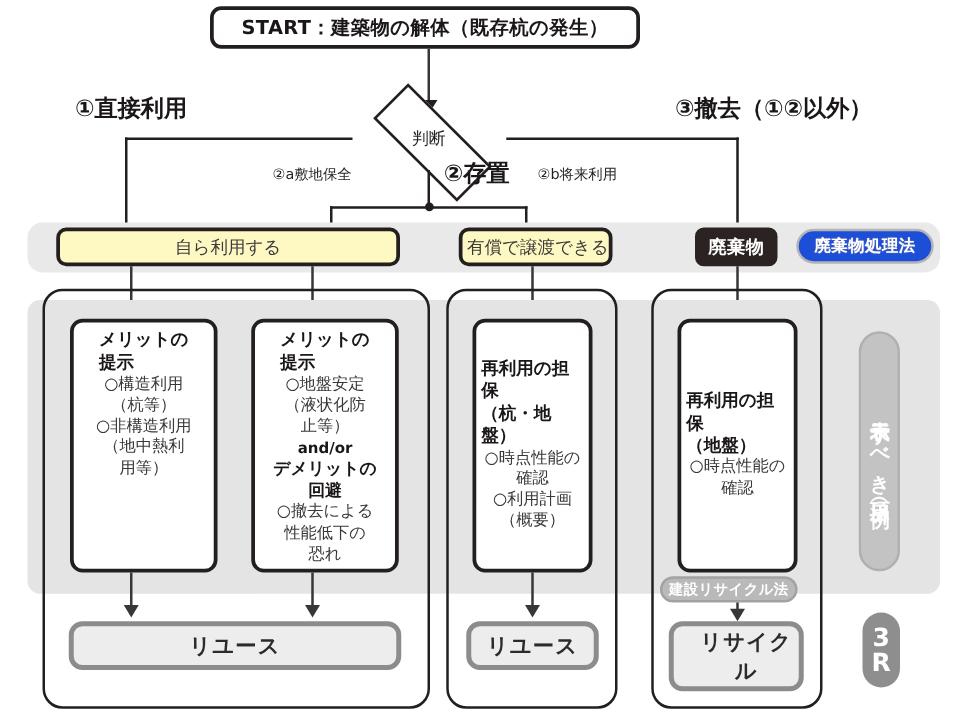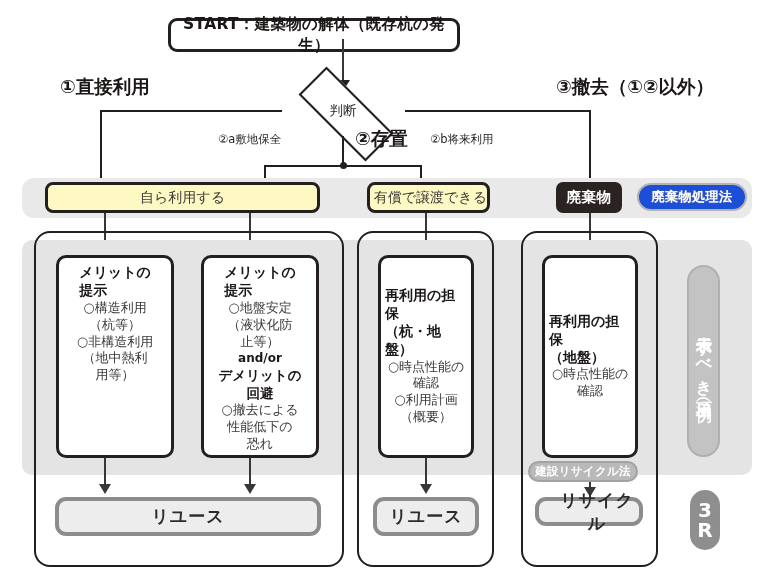--- a/index.html
+++ b/index.html
@@ -190,34 +190,34 @@
     font-weight:bold;
     line-height:1.02;
     display:flex;flex-direction:column;align-items:center;justify-content:center;
   }
 </style>
 </head>
 <body>
 
 <div id="canvas">
 
-  <div class="abs start-box ctr" style="left:168px;top:18px;width:292px;height:34px;">
+  <div class="abs start-box ctr" style="left:168px;top:5px;width:344px;height:34px;">
     <span>START：建築物の解体（既存杭の発生）</span>
   </div>
 
   <div class="abs ln-thin-v" style="left:342px;top:39px;height:44px;"></div>
   <div class="abs arrow-dn thick" style="left:336px;top:80px;"></div>
 
   <div class="abs diamond-wrap" style="left:279px;top:86px;width:128px;height:50px;">
     <div class="diamond-shape"></div>
     <div class="diamond-label">判断</div>
   </div>
 
   <div class="abs branch-big" style="left:60px;top:74px;">①直接利用</div>
-  <div class="abs branch-big" style="left:556px;top:74px;">③撤去（①②以外）</div>
+  <div class="abs branch-big" style="left:540px;top:74px;">③撤去（①②以外）</div>
   <div class="abs branch-mid" style="left:355px;top:126px;">②存置</div>
   <div class="abs branch-small" style="left:218px;top:132px;">②a敷地保全</div>
   <div class="abs branch-small" style="left:430px;top:132px;">②b将来利用</div>
 
   <div class="abs ln-h" style="left:100px;top:110px;width:182px;"></div>
 
   <div class="abs ln-h" style="left:405px;top:110px;width:186px;"></div>
 
   <div class="abs ln-v" style="left:100px;top:110px;height:74px;"></div>
 
@@ -325,21 +325,21 @@
     <div class="card-line">確認</div>
   </div>
 
   <div class="abs recycle-law ctr" style="left:528px;top:461px;width:110px;height:21px;">
     <span>建設リサイクル法</span>
   </div>
 
   <div class="abs ln-thin-v" style="left:589px;top:482px;height:9px;"></div>
   <div class="abs arrow-dn" style="left:584px;top:487px;"></div>
 
-  <div class="abs outcome ctr" style="left:535px;top:497px;width:108px;height:29px;padding-left:16px;">
+  <div class="abs outcome ctr" style="left:535px;top:497px;width:108px;height:56px;padding-left:16px;">
     <span>リサイクル</span>
   </div>
 
   <div class="abs vpill" style="left:687px;top:265px;width:33px;height:192px;">
     <span>表示すべき項目（例）</span>
   </div>
 
   <div class="abs pill-3r" style="left:690px;top:490px;width:30px;height:60px;">
     <span>3</span>
     <span>R</span>

